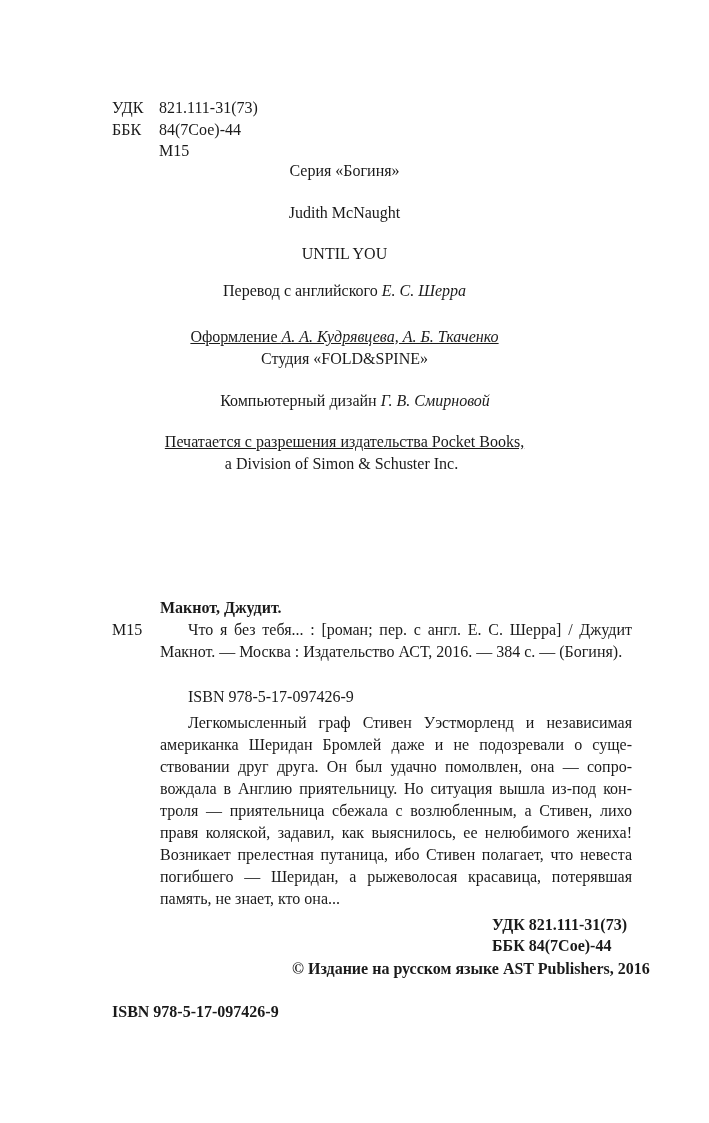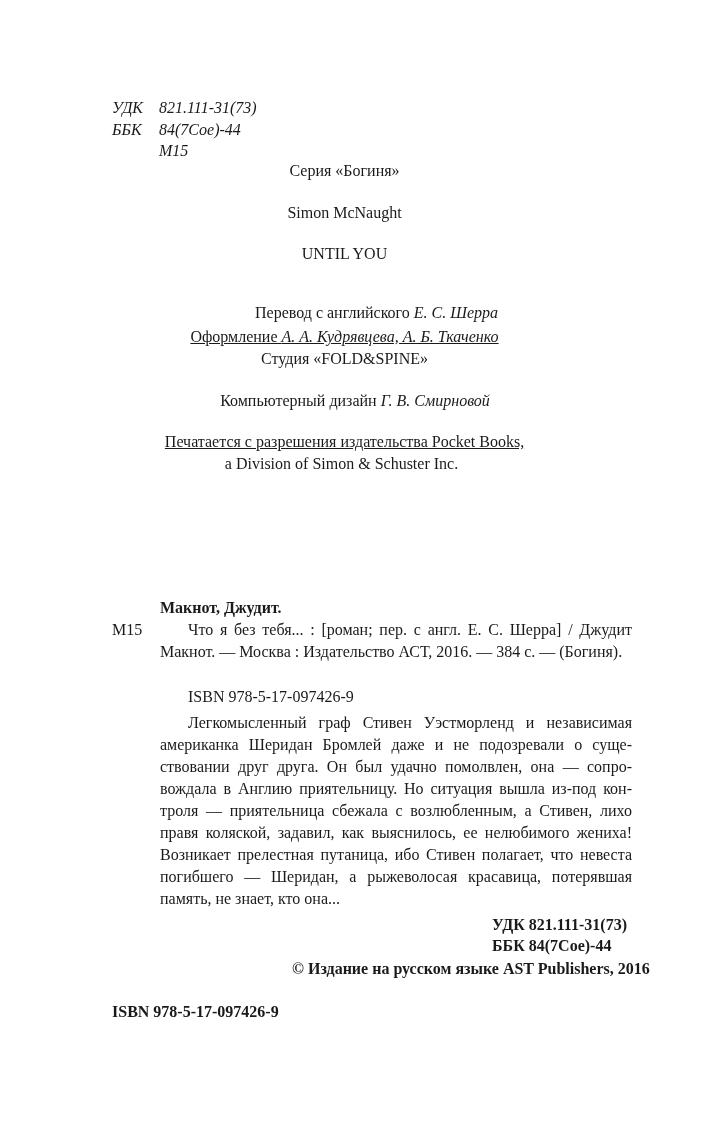--- a/index.html
+++ b/index.html
@@ -15,32 +15,32 @@
       font-family: "Liberation Serif", "DejaVu Serif", serif;
       color: #1a1a1a;
       font-size: 16px;
     }
     .abs { position: absolute; }
     .it { font-style: italic; }
     .b { font-weight: bold; }
 
     
     .class-block { left: 112px; top: 97px; line-height: 21.5px; }
-    .class-row { display: flex; white-space: nowrap; font-style: italic; }
+    .class-row { display: flex; white-space: nowrap; }
     .class-key { width: 47px; }
 
     
     .center-line {
       left: 0; width: 651px; text-align: center; white-space: nowrap;
       line-height: 21.5px;
     }
     .series   { top: 160px; padding-left: 38px; box-sizing: border-box; }
     .author-en{ top: 202px; padding-left: 38px; box-sizing: border-box; }
     .title-en { top: 243px; padding-left: 38px; box-sizing: border-box; }
-    .translation { top: 302px; padding-left: 38px; box-sizing: border-box; margin-left: 32px; }
+    .translation { top: 280px; padding-left: 38px; box-sizing: border-box; }
     .design   { top: 326px; padding-left: 38px; box-sizing: border-box; text-decoration: underline; }
     .studio   { top: 348px; padding-left: 38px; box-sizing: border-box; }
     .cdesign  { top: 390px; padding-left: 59px; box-sizing: border-box; }
     .perm1    { top: 431px; padding-left: 38px; box-sizing: border-box; text-decoration: underline; }
     .perm2    { top: 453px; padding-left: 32px; box-sizing: border-box; }
 
     
     .biblio-author { left: 160px; top: 597px; line-height: 21.5px; }
     .biblio-code { left: 112px; top: 619px; line-height: 21.5px; }
     .biblio-text {
@@ -71,21 +71,21 @@
     <span class="class-key">ББК</span>
     <span>84(7Сое)-44</span>
   </div>
   <div class="class-row">
     <span class="class-key"></span>
     <span>М15</span>
   </div>
 </div>
 
 <div class="abs center-line series">Серия «Богиня»</div>
-<div class="abs center-line author-en">Simon McNaught</div>
+<div class="abs center-line author-en">Judith McNaught</div>
 <div class="abs center-line title-en">UNTIL YOU</div>
 
 <div class="abs center-line translation">
   <span>Перевод с английского </span><span class="it">Е. С. Шерра</span>
 </div>
 
 <div class="abs center-line design">
   <span>Оформление </span><span class="it">А. А. Кудрявцева, А. Б. Ткаченко</span>
 </div>
 <div class="abs center-line studio">Студия «FOLD&amp;SPINE»</div>

